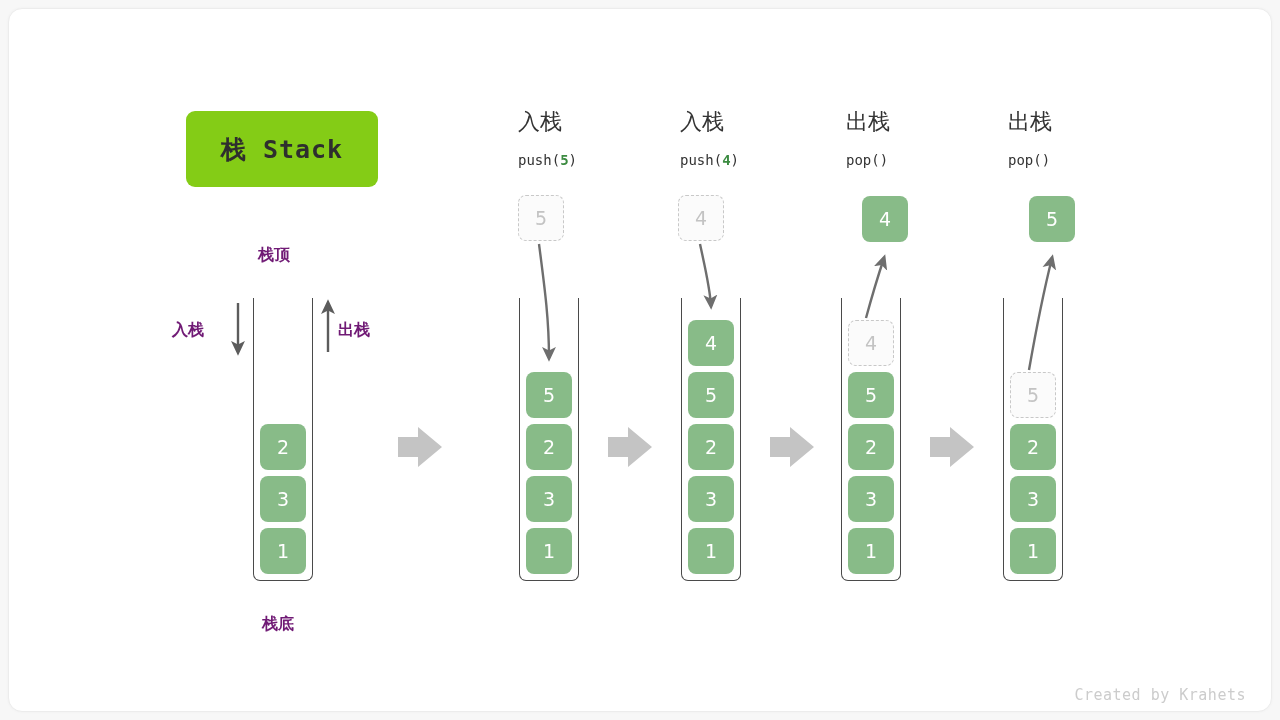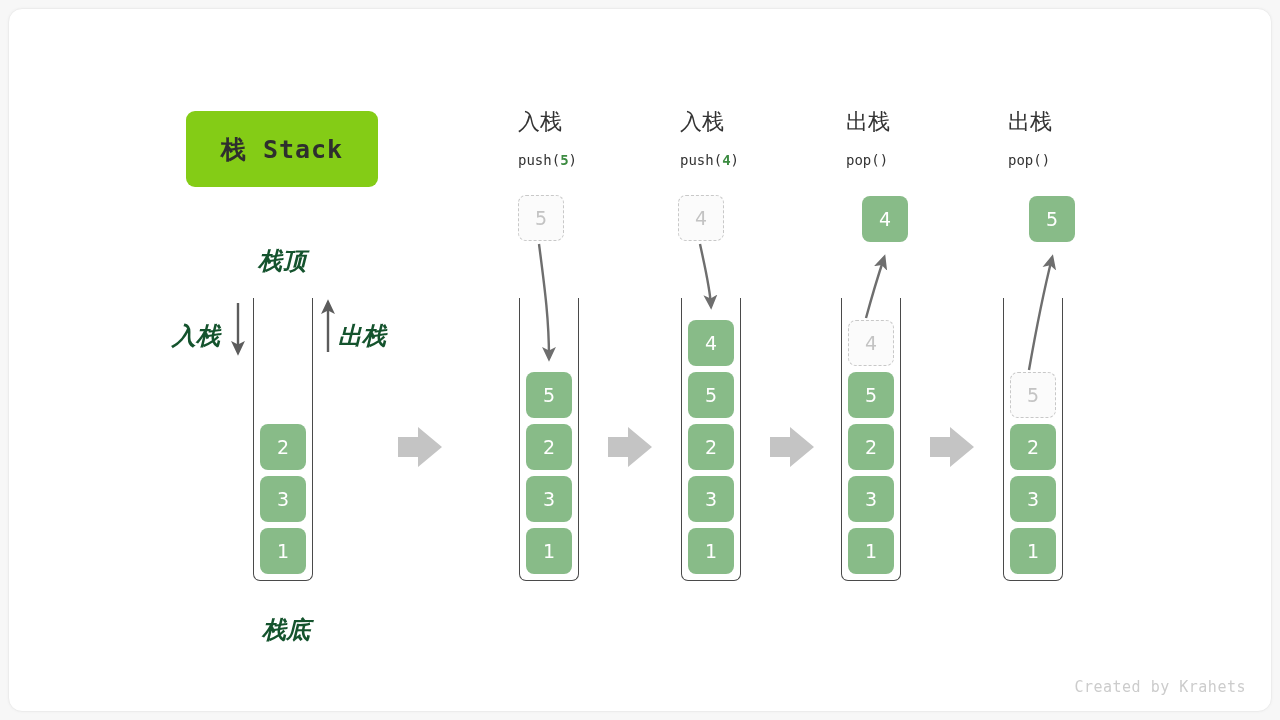--- a/index.html
+++ b/index.html
@@ -50,26 +50,25 @@
     color: #2e2e2e;
     font-family: "DejaVu Sans Mono", "Liberation Mono", monospace;
     font-size: 25px;
     font-weight: bold;
     letter-spacing: 1px;
   }
 
   
   .cn-label {
     position: absolute;
-    color: #14532d;
-    font-size: 24px;
+    color: #701a75;
+    font-size: 16px;
     font-weight: bold;
     white-space: nowrap;
     font-family: "DejaVu Sans", "Liberation Sans", sans-serif;
-    font-style: italic;
   }
 
   .op-title {
     position: absolute;
     color: #333333;
     font-size: 22px;
     white-space: nowrap;
     line-height: 38px;
     font-family: "DejaVu Sans", "Liberation Sans", sans-serif;
   }
@@ -125,21 +124,21 @@
     top: 0;
     width: 1280px;
     height: 720px;
     pointer-events: none;
   }
 
   
   .footer {
     position: absolute;
     right: 34px;
-    bottom: 24px;
+    bottom: 16px;
     color: #cccccc;
     font-size: 15px;
     font-family: "DejaVu Sans Mono", "Liberation Mono", monospace;
     letter-spacing: 0.5px;
   }
 </style>
 </head>
 <body>
 
 <div id="canvas">

